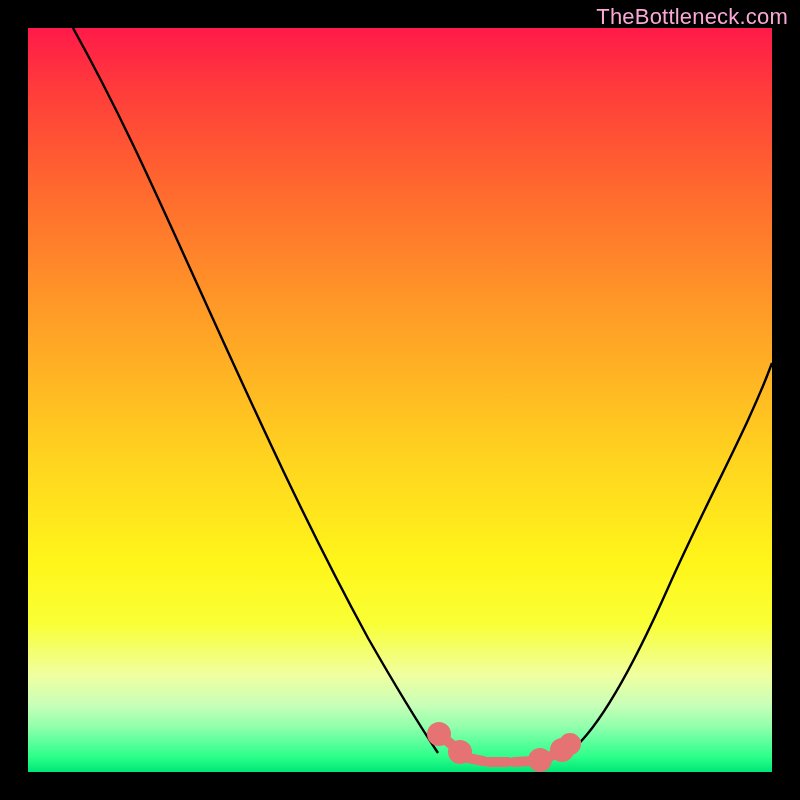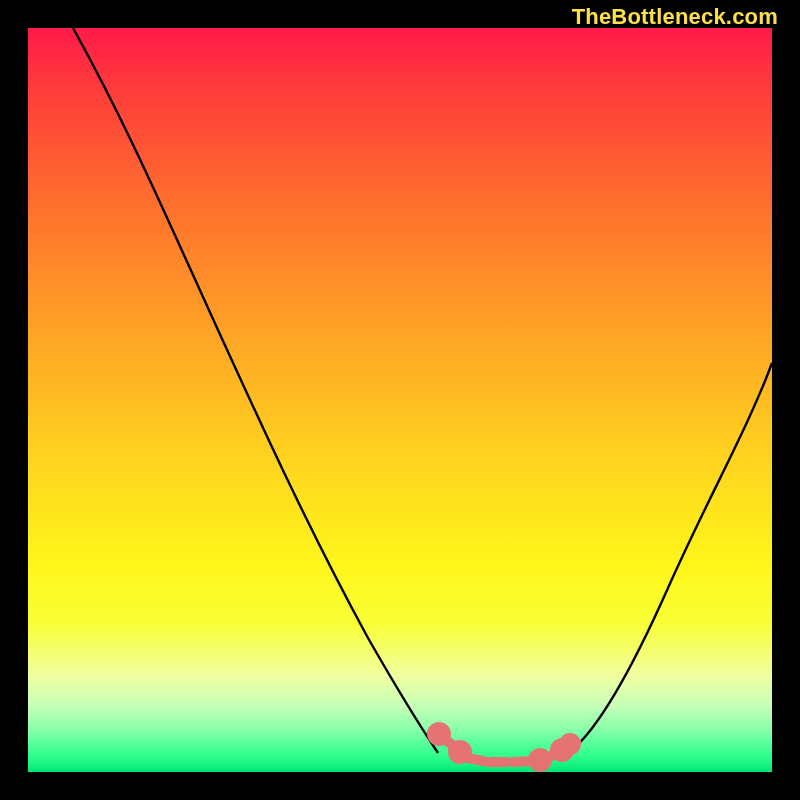--- a/index.html
+++ b/index.html
@@ -43,25 +43,25 @@
   svg.curves {
     position: absolute;
     left: 0;
     top: 0;
     width: 744px;
     height: 744px;
   }
   .watermark {
     position: absolute;
     top: 4px;
-    right: 22px;
+    right: 12px;
     font-family: Arial, Helvetica, sans-serif;
     font-size: 22px;
-    font-weight: 700;
-    color: #fde047;
+    font-weight: 400;
+    color: #f9a8d4;
     letter-spacing: 0.2px;
     user-select: none;
   }
 </style>
 </head>
 <body>
 
 <div class="frame">
   <div class="plot-area"></div>
 

